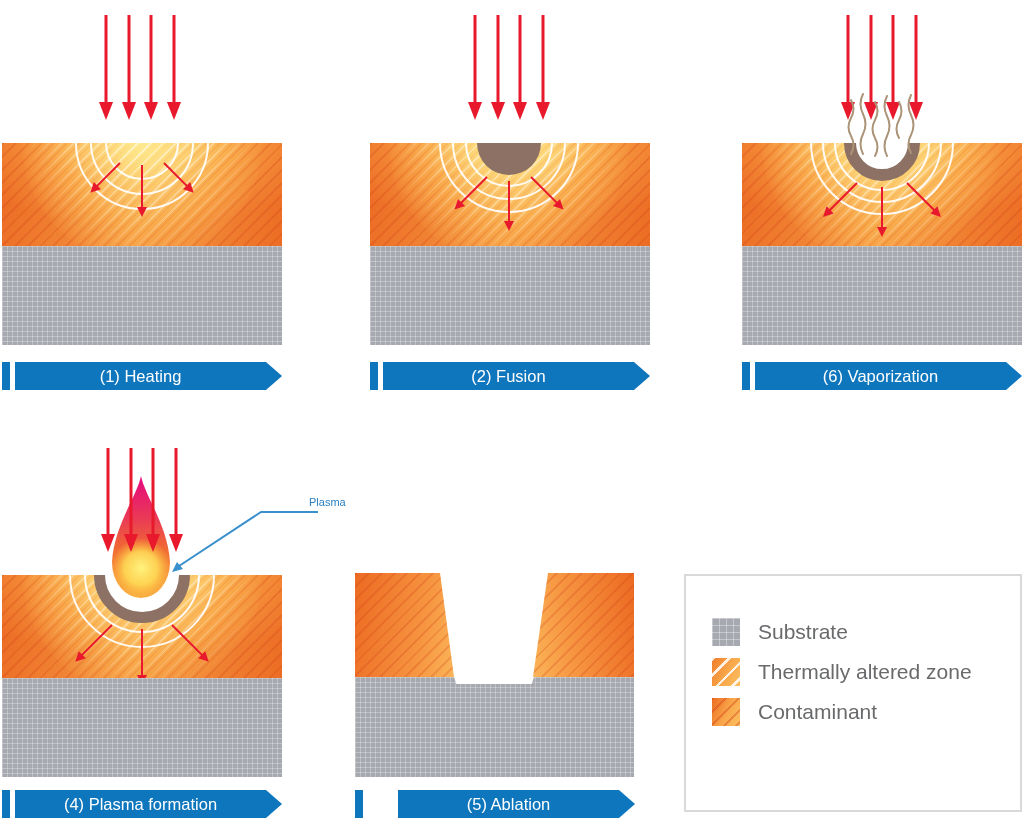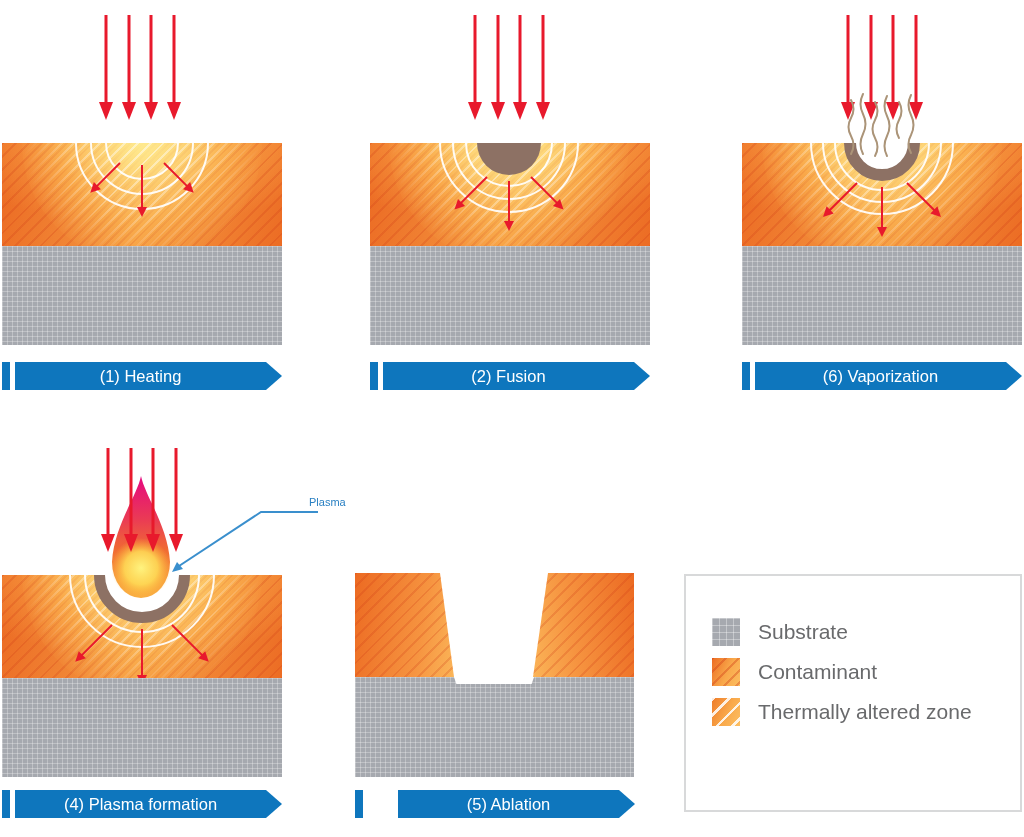--- a/index.html
+++ b/index.html
@@ -212,21 +212,21 @@
   </div>
 </div>
 
 <div class="legend">
   <div class="legend-list">
     <div class="legend-item">
       <div class="sw sw-grid"></div>
       <div class="legend-label">Substrate</div>
     </div>
     <div class="legend-item">
+      <div class="sw sw-hatch-white"></div>
+      <div class="legend-label">Thermally altered zone</div>
+    </div>
+    <div class="legend-item">
       <div class="sw sw-hatch-red"></div>
       <div class="legend-label">Contaminant</div>
     </div>
-    <div class="legend-item">
-      <div class="sw sw-hatch-white"></div>
-      <div class="legend-label">Thermally altered zone</div>
-    </div>
   </div>
 </div>
 
 </body></html>

